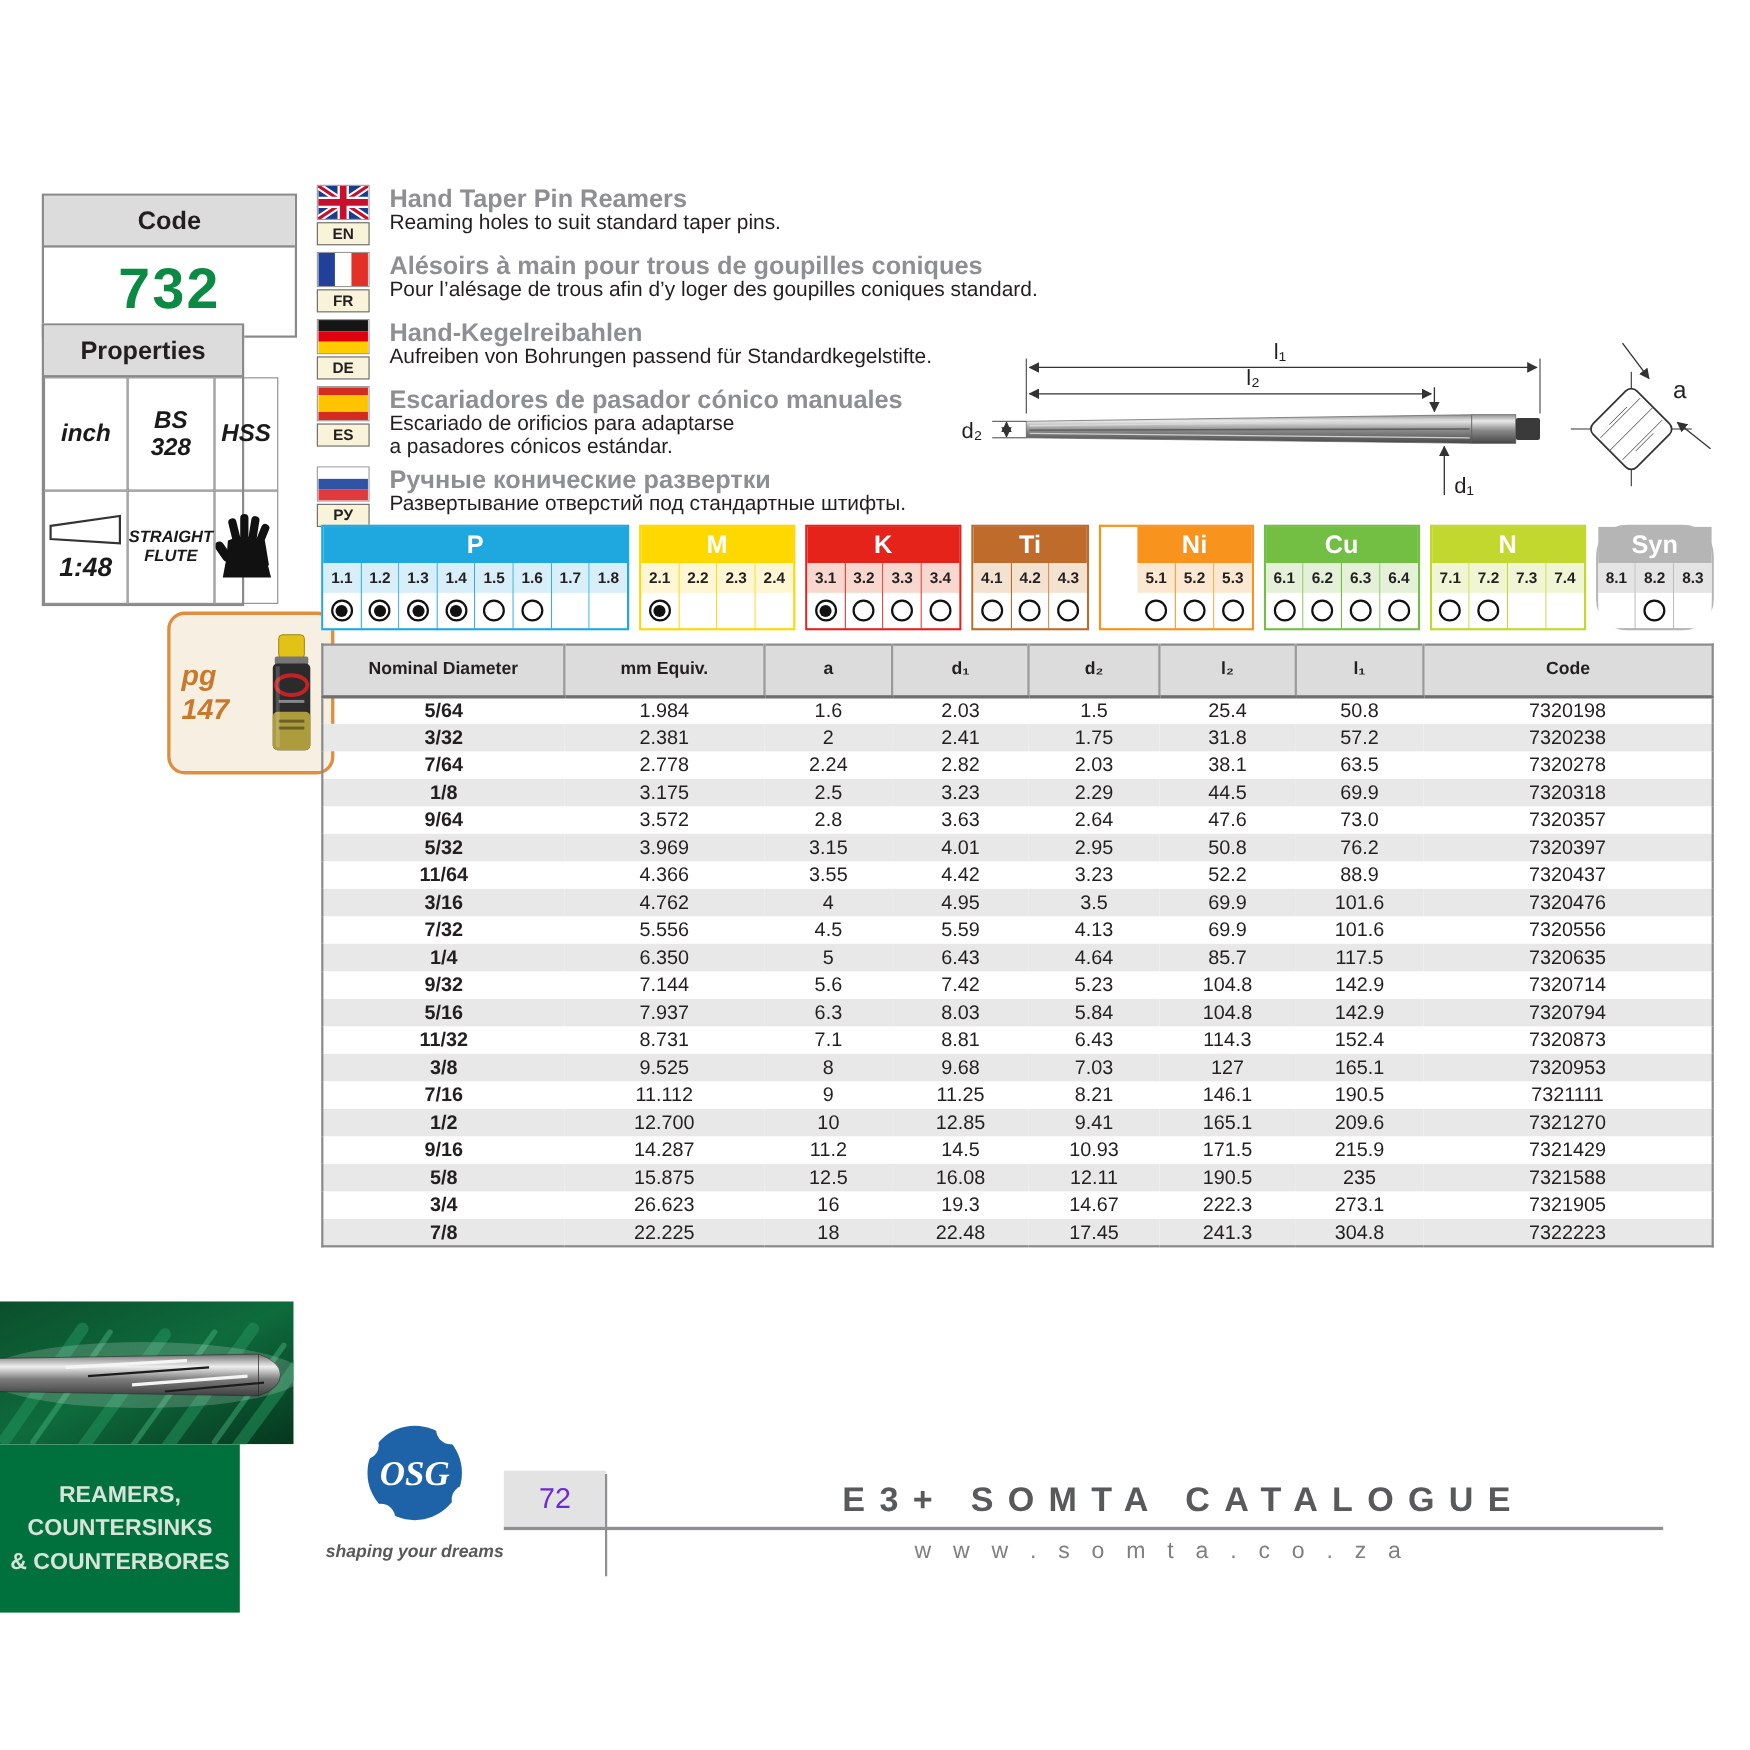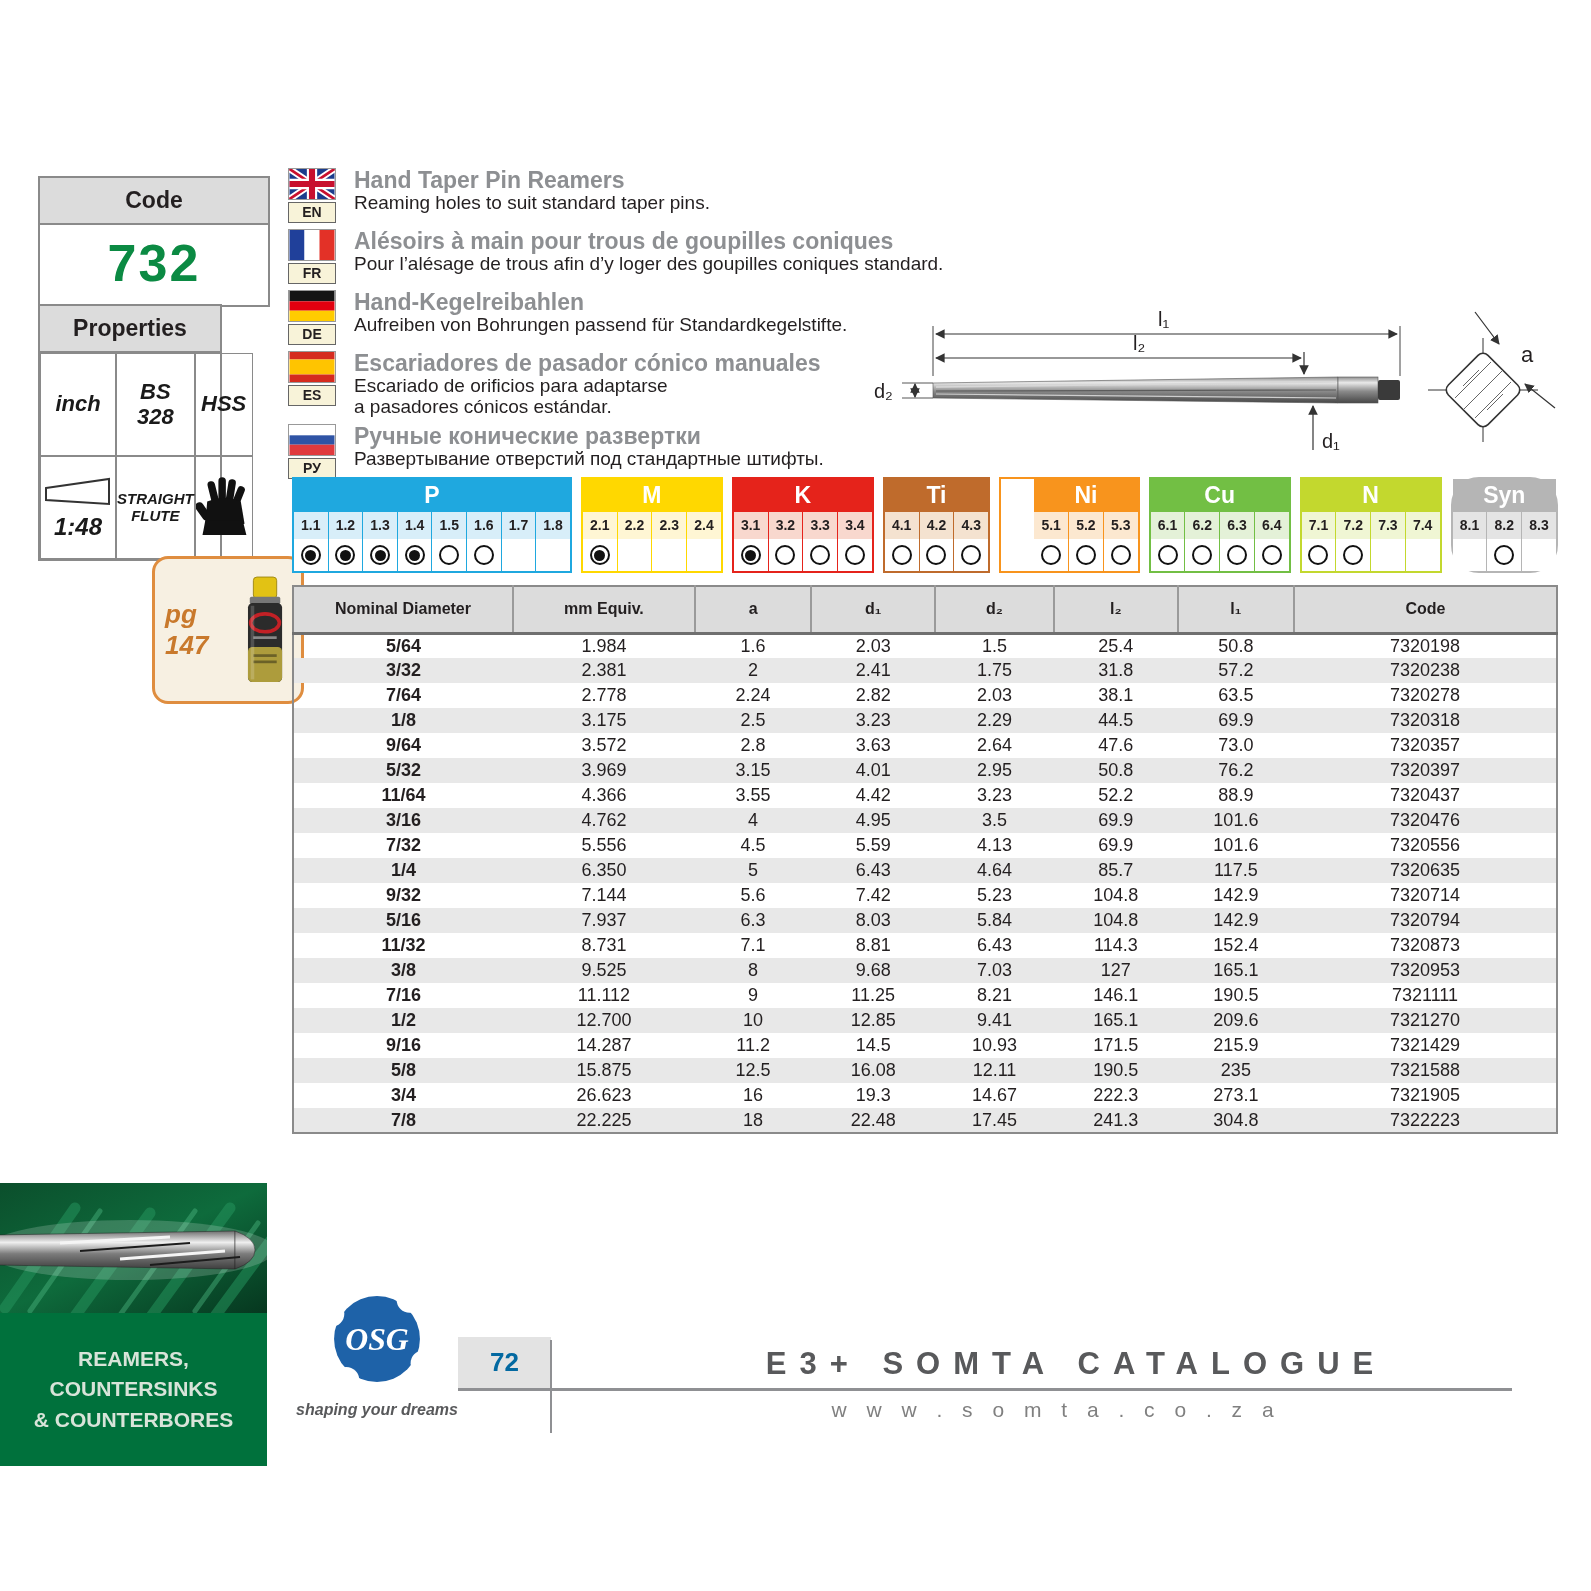--- a/index.html
+++ b/index.html
@@ -55,36 +55,36 @@
   table.spec th:last-child { border-right:none; }
   table.spec td { font-size:18px; height:25px; text-align:center; padding:0 2px; color:#231F20; }
   table.spec td:first-child { font-weight:bold; }
   table.spec tbody tr:nth-child(even) { background:#E8E8E8; }
 
   
   .category-box { background:#00713C; color:#D8E4D9; display:flex; align-items:center; justify-content:center;
                   text-align:center; font-weight:bold; font-size:21px; line-height:1.45; white-space:pre-line; }
   .osg-wrap { text-align:center; width:170px; }
   .slogan { font-size:16px; font-weight:bold; font-style:italic; color:#58595B; margin-top:2px; }
-  .page-num { background:#E3E3E3; text-align:center; font-weight:bold; font-size:26px; line-height:51px; color:#0369a1; }
+  .page-num { background:#E3E3E3; text-align:center; font-weight:normal; font-size:26px; line-height:51px; color:#6d28d9; }
   .rule { background:#8F9093; }
   .cat-title { text-align:center; font-size:31px; font-weight:bold; letter-spacing:13px; color:#58595B; }
   .website { text-align:center; font-size:21px; letter-spacing:7px; color:#808080; }
 </style>
 </head>
 <body>
 
 <div class="page">
 
   <div class="abs panel" style="left:38px; top:176px; width:232px;">
     <div class="panel-header">Code</div>
     <div class="code-value">732</div>
   </div>
 
-  <div class="abs panel" style="left:38px; top:304px; width:184px;">
+  <div class="abs panel" style="left:38px; top:294px; width:184px;">
     <div class="panel-header">Properties</div>
     <div class="props-grid">
       <div class="props-cell">inch</div>
       <div class="props-cell">BS
 328</div>
       <div class="props-cell">HSS</div>
       <div class="props-cell">
         <svg width="74" height="36" viewBox="0 0 74 36">
           <polygon points="5,14 68,5 68,30 5,26" fill="none" stroke="#333" stroke-width="2"></polygon>
         </svg>
@@ -749,21 +749,21 @@
           <line x1="60" y1="60" x2="170" y2="54"></line>
           <line x1="120" y1="76" x2="225" y2="68"></line>
         </g>
       <g stroke="#1c1c1c" stroke-width="2">
           <line x1="80" y1="68" x2="190" y2="60"></line>
           <line x1="150" y1="82" x2="240" y2="74"></line>
         </g>
     </svg>
   </div>
 
-  <div class="abs category-box" style="left:0; top:1313px; width:267px; height:153px;">REAMERS,
+  <div class="abs category-box" style="left:0; top:1313px; width:218px; height:153px;">REAMERS,
 COUNTERSINKS
 &amp; COUNTERBORES</div>
 
   <div class="abs osg-wrap" style="left:292px; top:1283px;">
     <svg width="112" height="112" viewBox="0 0 120 120">
       <circle cx="60" cy="60" r="46" fill="#1E62A8"></circle>
       <circle cx="95" cy="18" r="14" fill="#fff"></circle>
       <circle cx="110" cy="86" r="14" fill="#fff"></circle>
       <circle cx="27" cy="104" r="14" fill="#fff"></circle>
       <circle cx="11" cy="33" r="14" fill="#fff"></circle>

